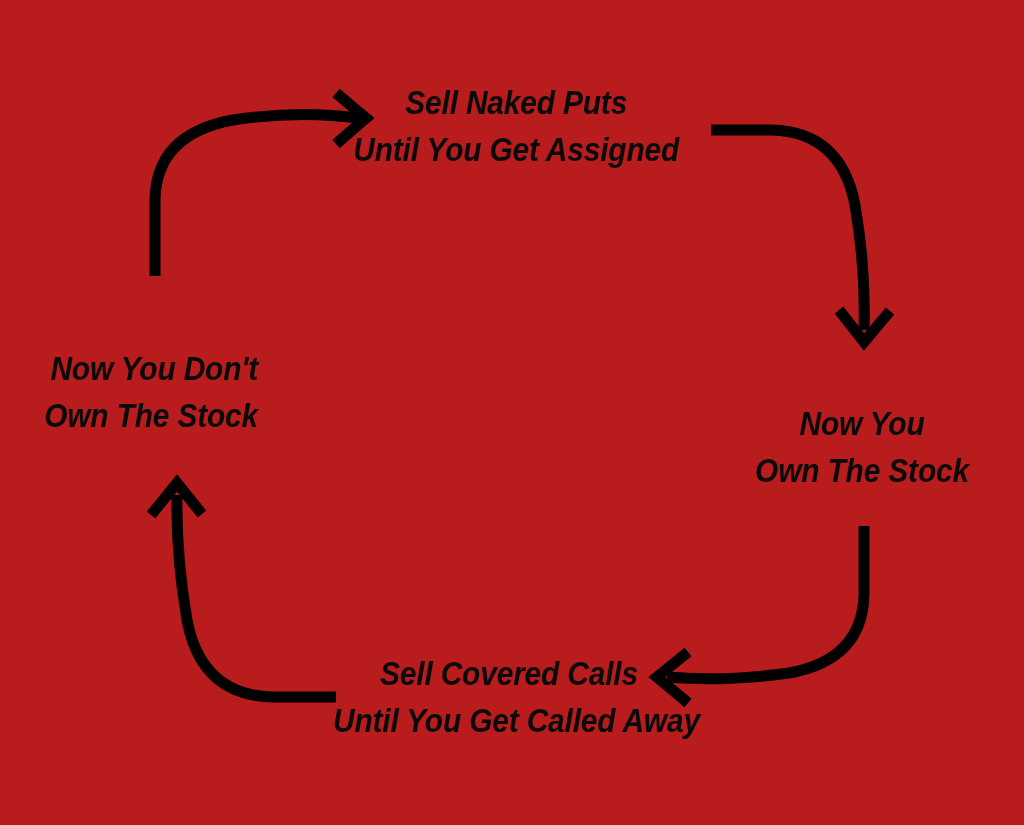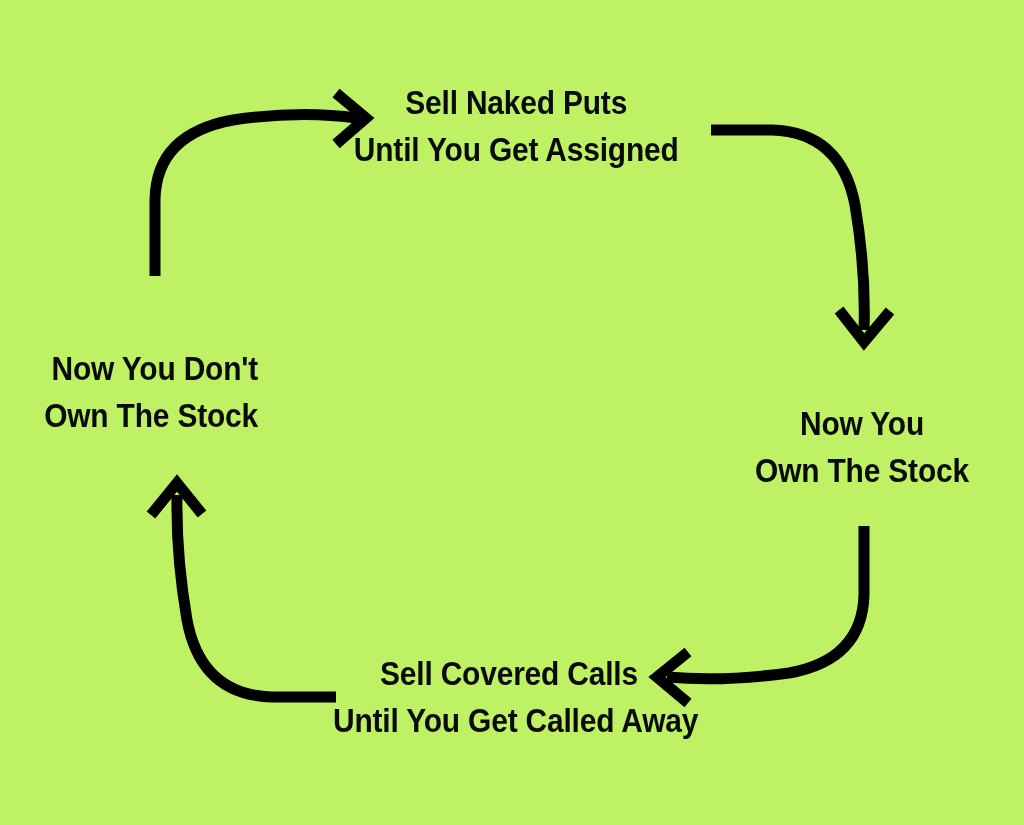--- a/index.html
+++ b/index.html
@@ -10,21 +10,22 @@
   body {
     width: 1024px;
     height: 825px;
     overflow: hidden;
     font-family: "Liberation Sans", "DejaVu Sans", sans-serif;
   }
   #diagram-root {
     position: relative;
     width: 1024px;
     height: 825px;
-    background: #bef264;
+    background: #b91c1c;
+    font-style: italic;
   }
   #cycle-svg {
     position: absolute;
     top: 0;
     left: 0;
     width: 1024px;
     height: 825px;
     display: block;
   }
   .node-label {

